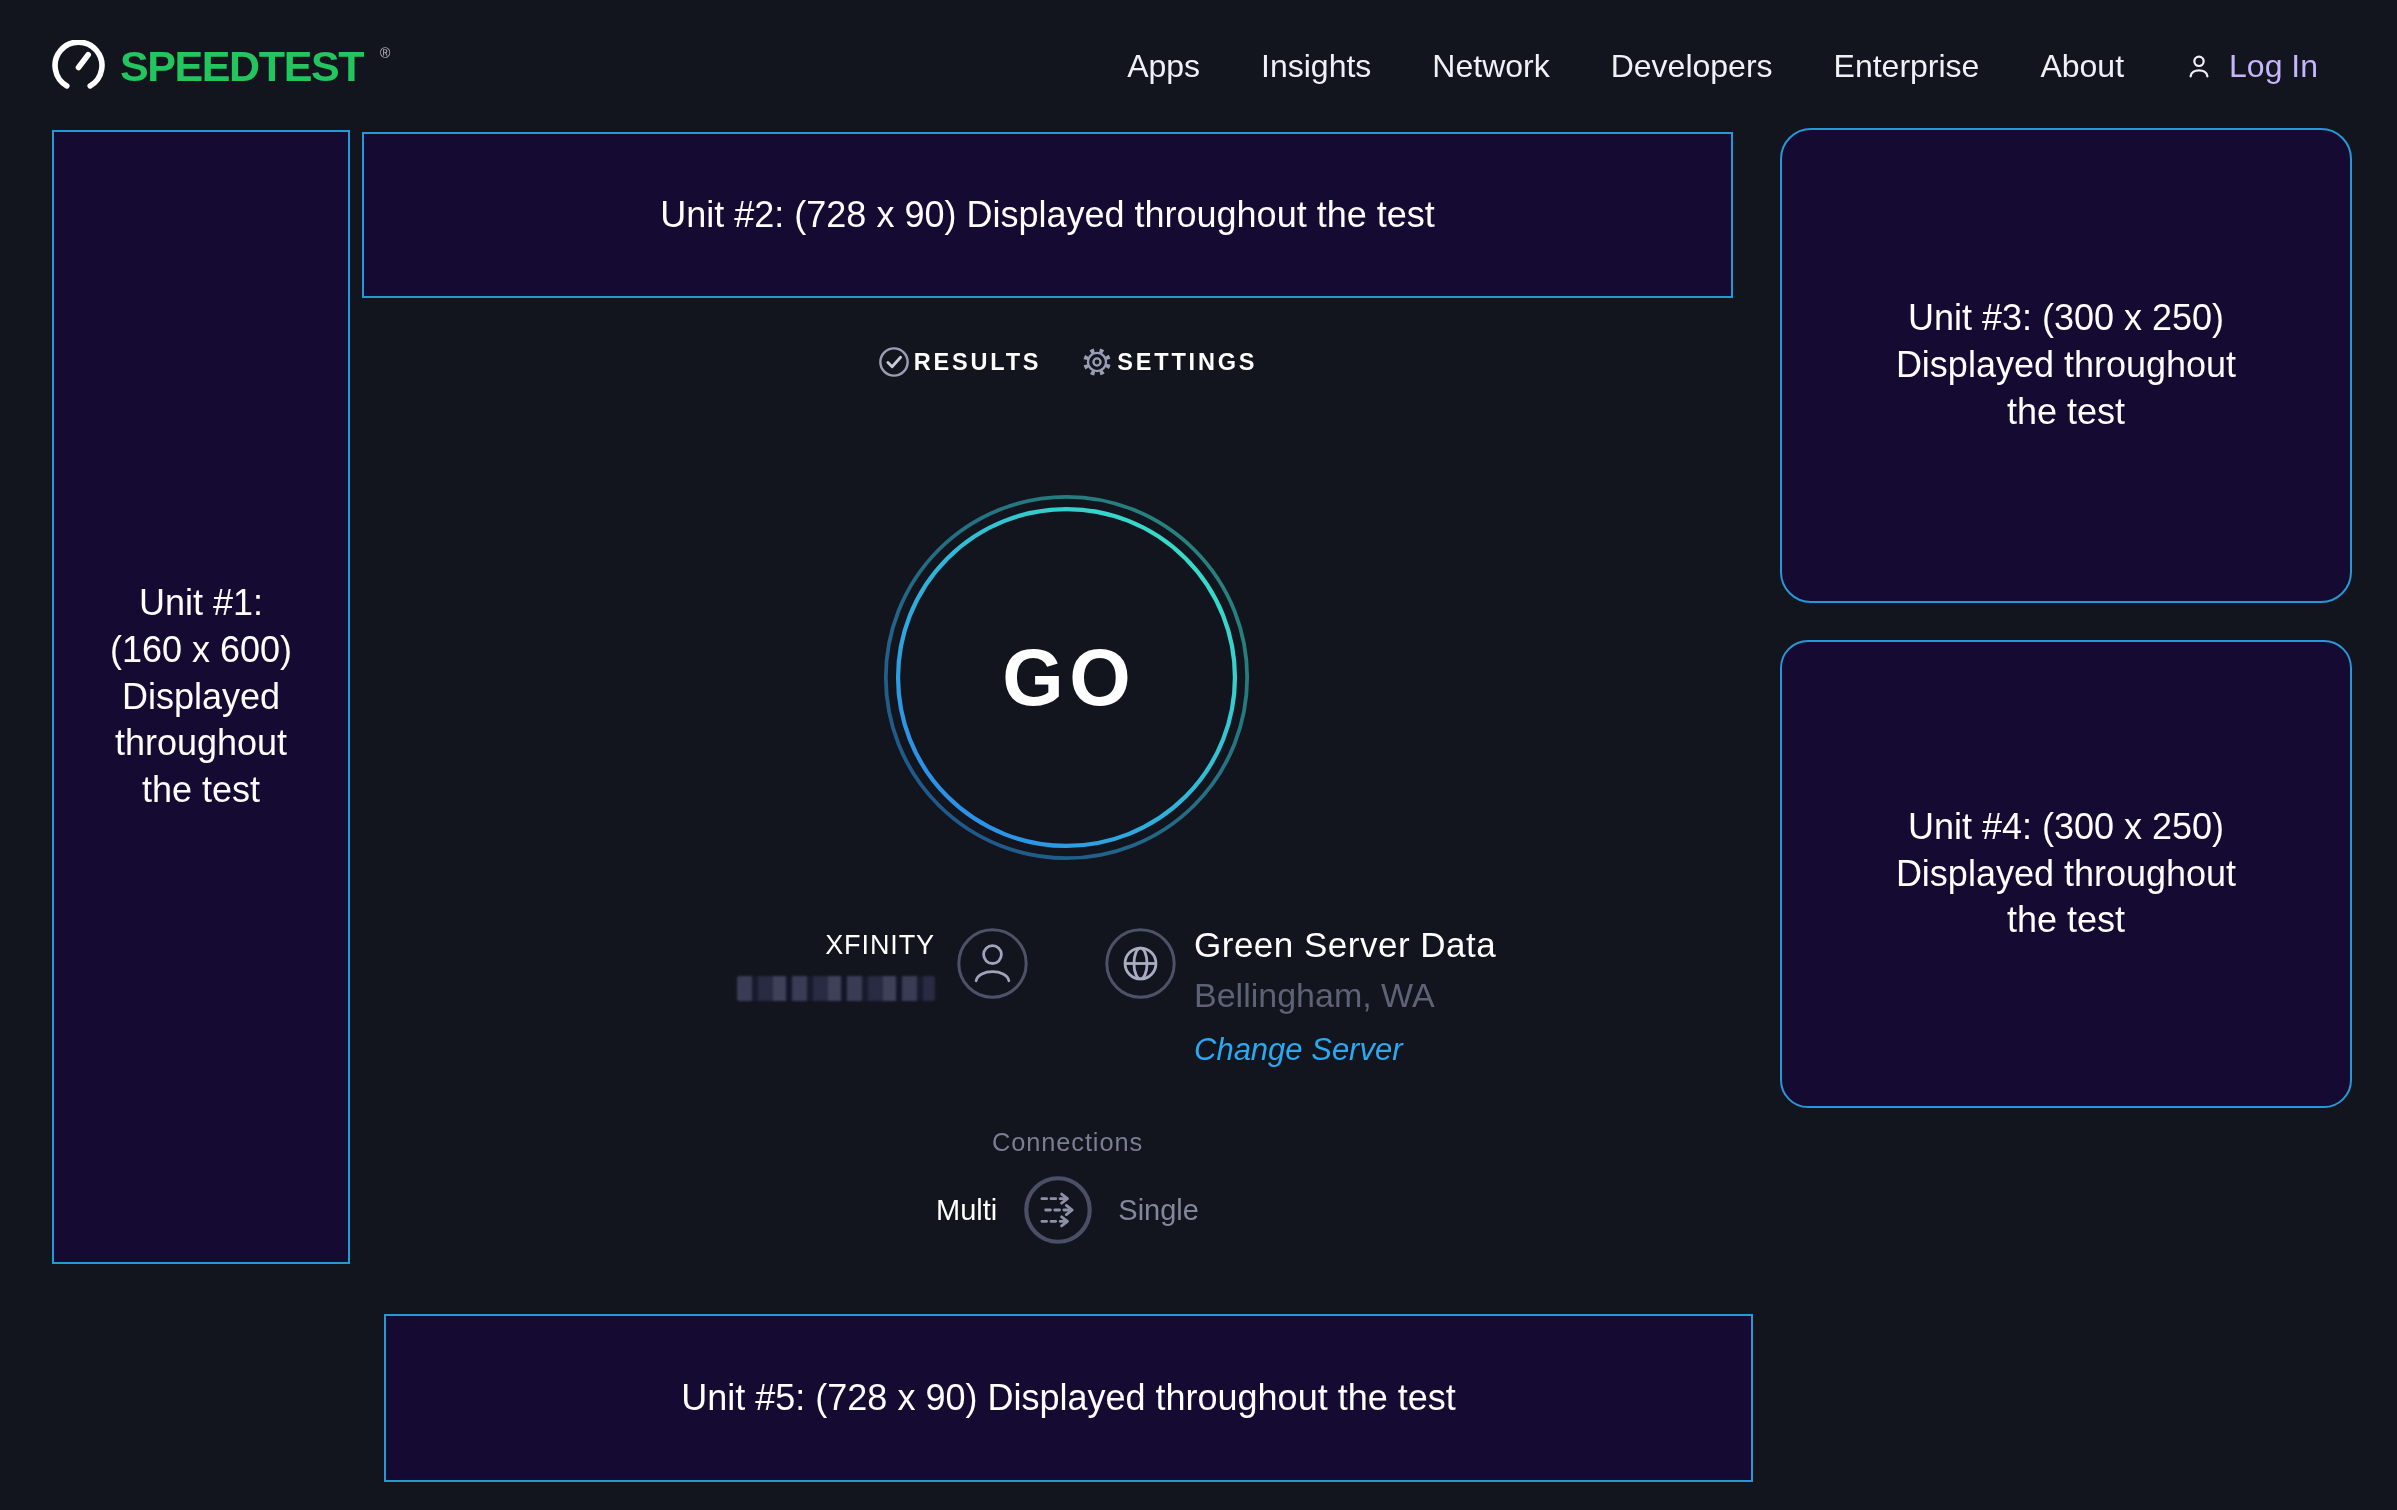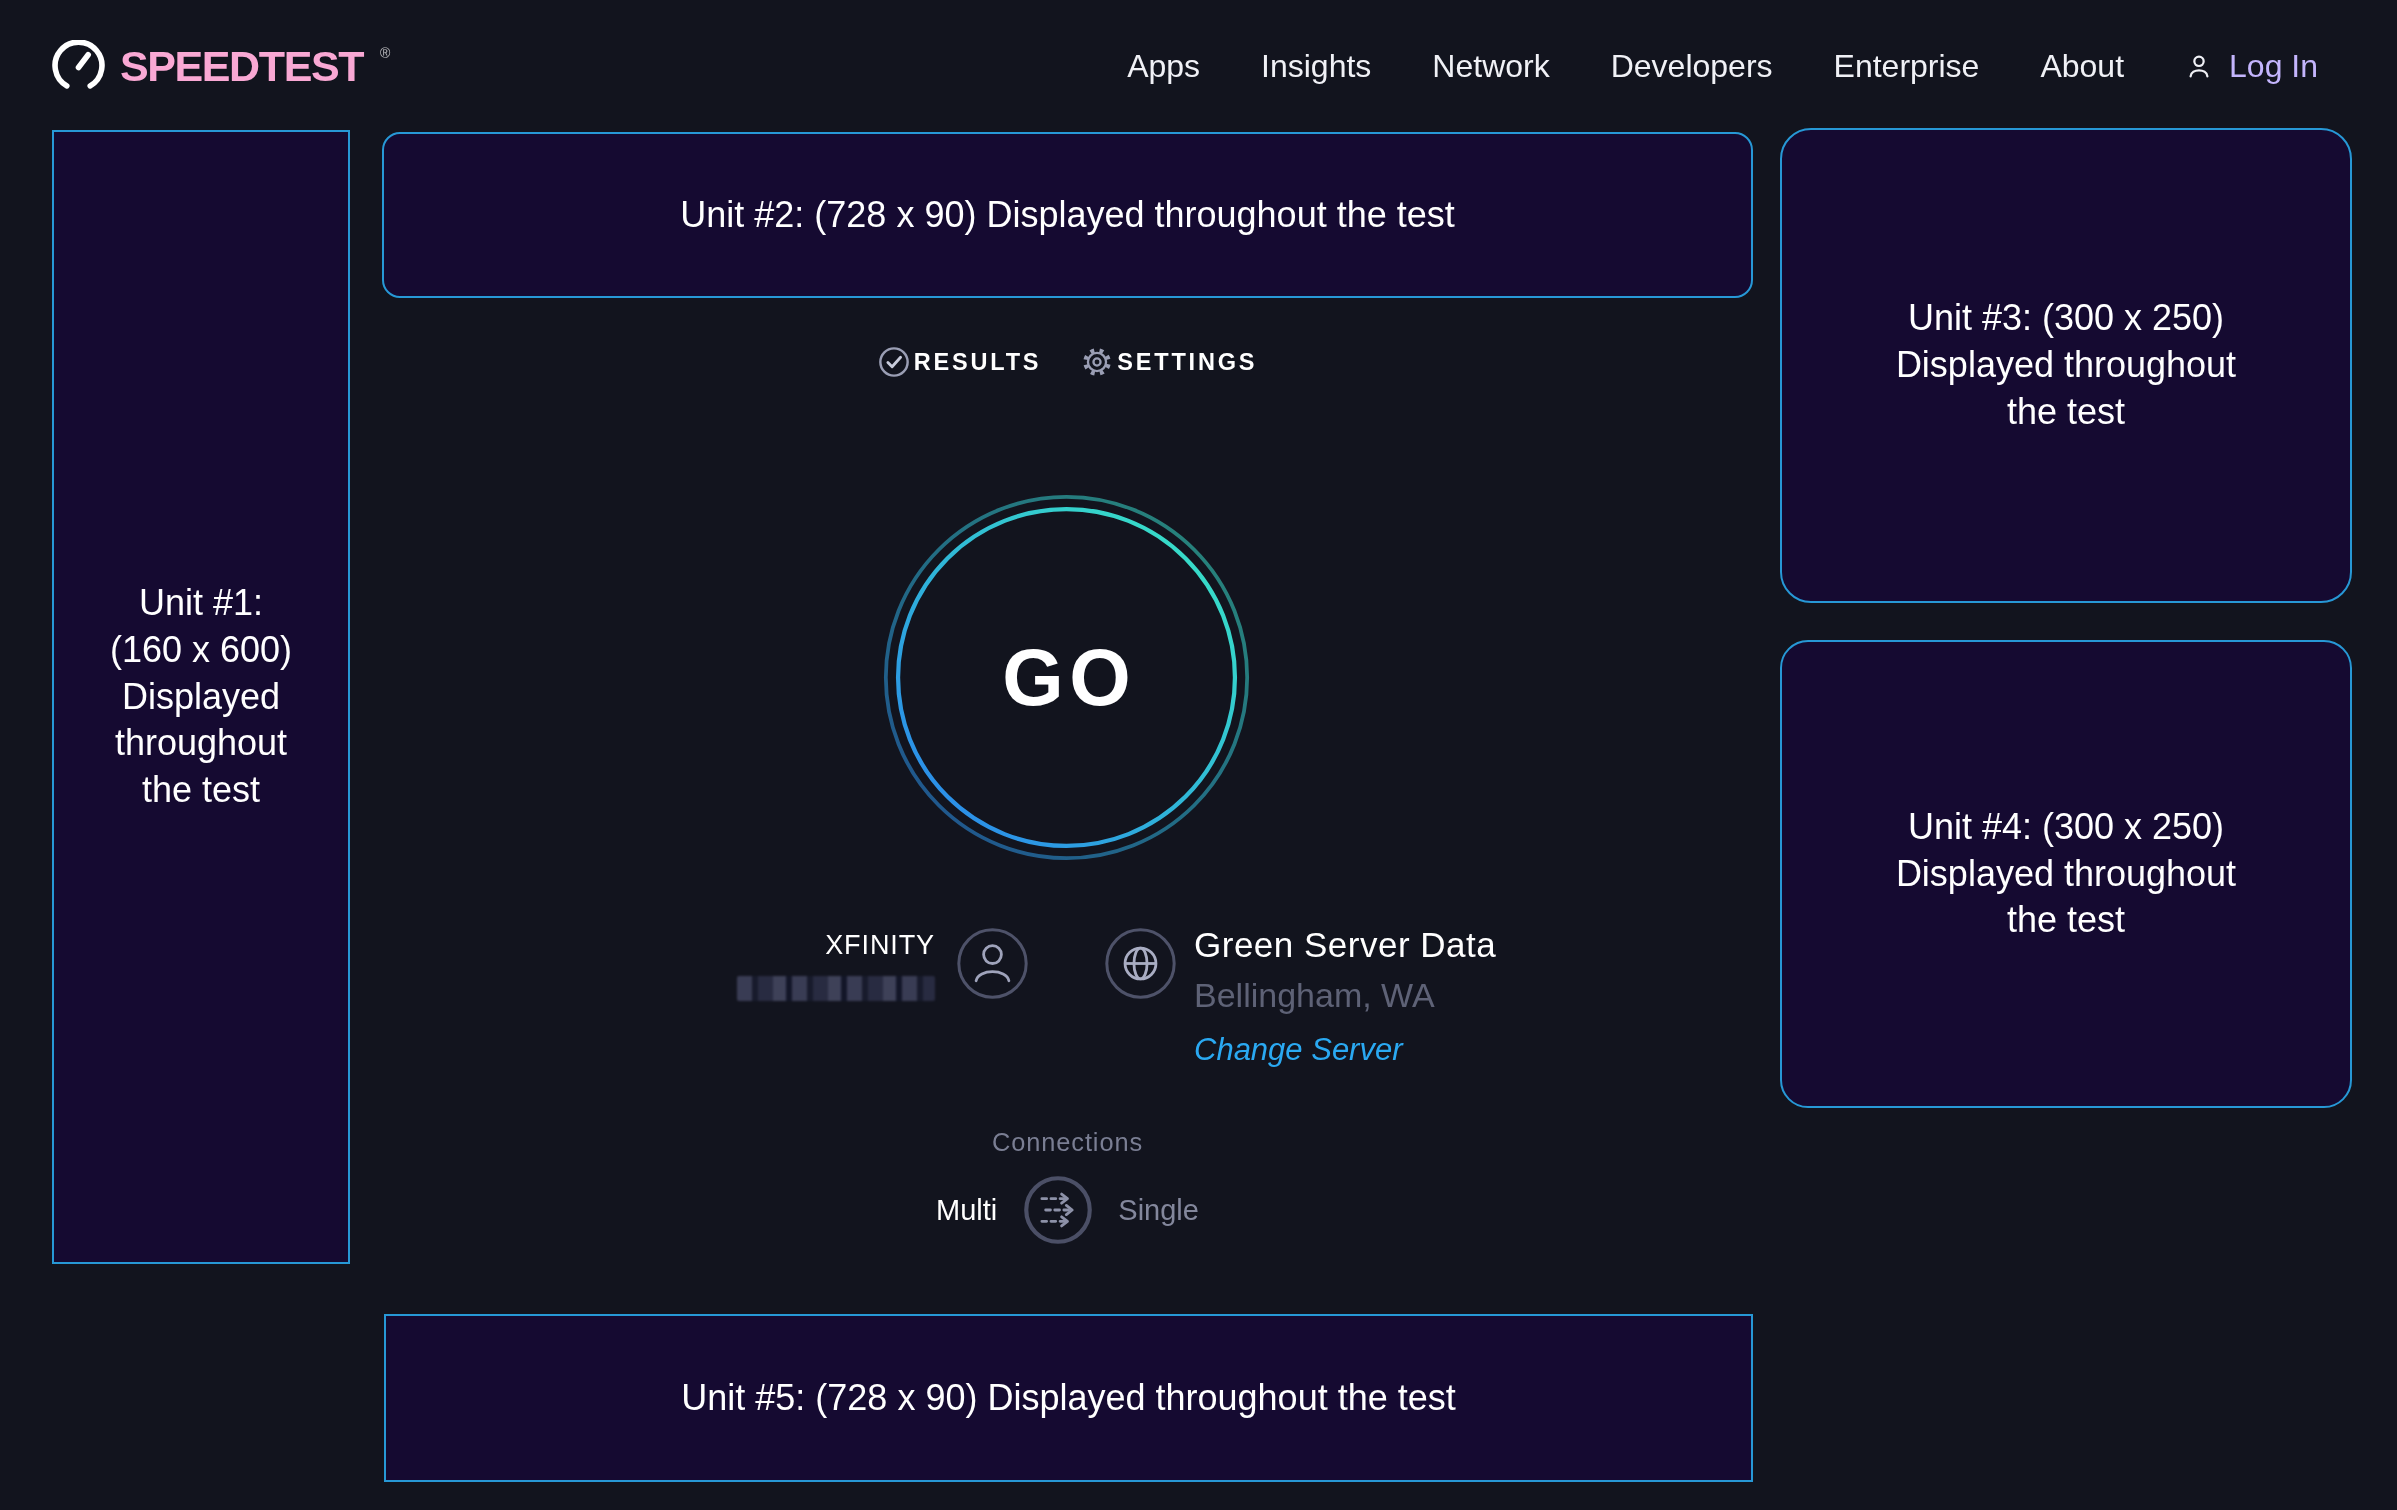--- a/index.html
+++ b/index.html
@@ -6,31 +6,31 @@
   #app{
     position:relative;width:2397px;height:1510px;background:#12141e;
     font-family:"Liberation Sans",sans-serif;overflow:hidden;
     -webkit-font-smoothing:antialiased;
   }
   
   .header{position:absolute;left:0;top:0;width:2397px;height:132px;
     display:flex;align-items:center;justify-content:space-between;
     padding:0 79px 0 52px;box-sizing:border-box;}
   .logo{display:flex;align-items:center;gap:15px;cursor:pointer;}
-  .logo-text{color:#f9a8d4;font-size:43px;font-weight:700;letter-spacing:-1.4px;}
+  .logo-text{color:#22c55e;font-size:43px;font-weight:700;letter-spacing:-1.4px;}
   .logo-mark{color:#ffffff;opacity:.7;font-size:14px;position:relative;top:-13px;margin-left:1.9px;}
   .nav{display:flex;align-items:center;gap:61px;}
   .nav-item{color:#f0f1f6;font-size:32px;cursor:pointer;white-space:nowrap;}
   .login{display:flex;align-items:center;gap:16px;cursor:pointer;color:#c4b5fd;font-size:32px;}
   
   .ad{position:absolute;background:#150a31;border:2.8px solid #2798d6;
     display:flex;flex-direction:column;align-items:center;justify-content:center;
     text-align:center;color:#ffffff;font-size:36px;line-height:1.3;box-sizing:border-box;cursor:pointer;}
   .ad-unit1{left:52px;top:130px;width:298px;height:1134px;}
-  .ad-unit2{left:382px;top:132px;width:1371px;height:166px;border-radius:18px;}
+  .ad-unit2{left:362px;top:132px;width:1371px;height:166px;}
   .ad-unit3{left:1780px;top:128px;width:572px;height:475px;border-radius:31px;}
   .ad-unit4{left:1780px;top:640px;width:572px;height:468px;border-radius:28px;}
   .ad-unit5{left:384px;top:1298px;width:1369px;height:168px;margin-top:16px;}
   
   .tabs{position:absolute;left:382px;top:331px;width:1371px;height:62px;
     display:flex;align-items:center;justify-content:center;gap:40px;}
   .tab{display:flex;align-items:center;gap:4px;cursor:pointer;}
   .tab-label{color:#ffffff;font-size:23.5px;font-weight:700;letter-spacing:2.8px;}
   
   .go-wrap{position:absolute;left:883px;top:494px;width:367px;height:367px;cursor:pointer;}

